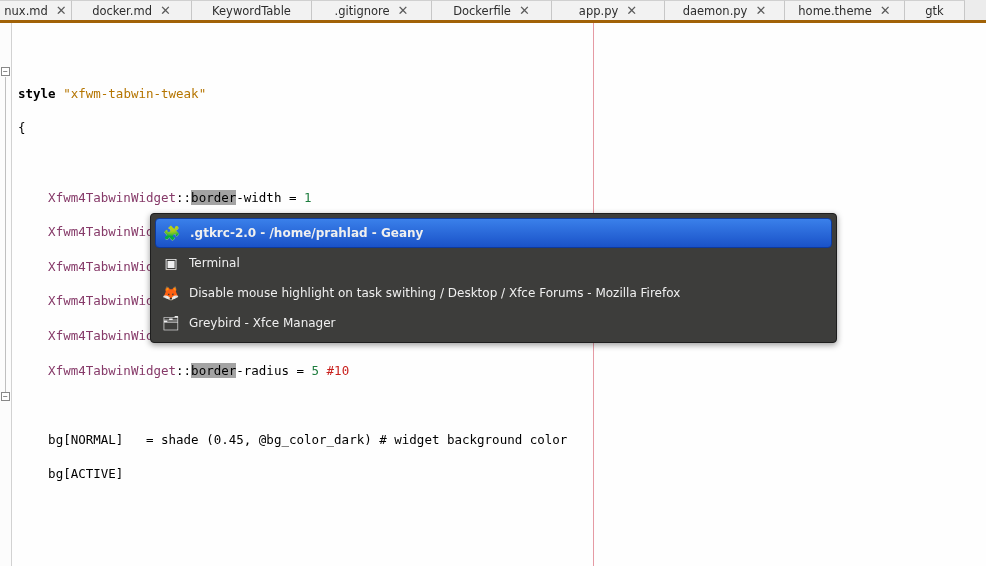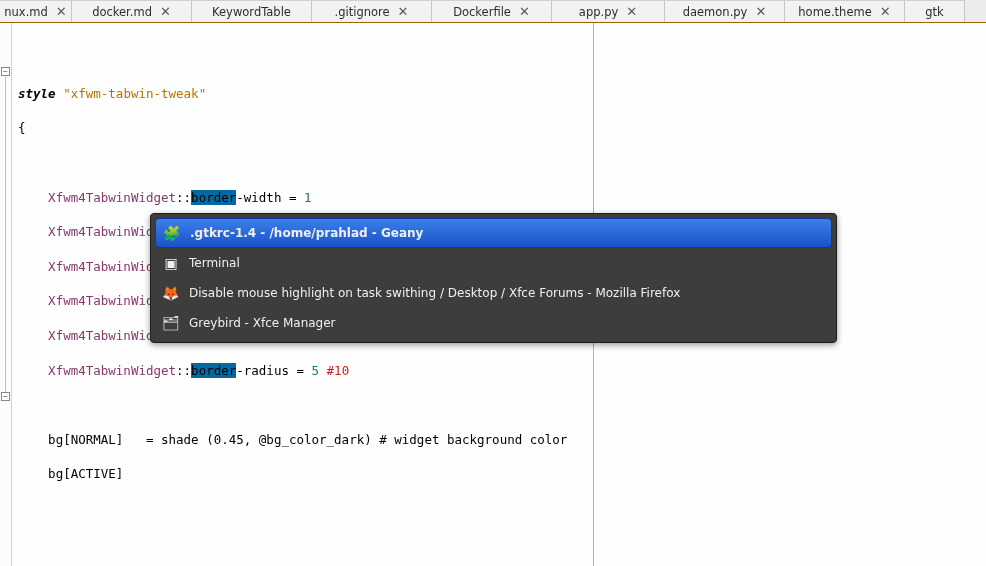--- a/index.html
+++ b/index.html
@@ -10,21 +10,21 @@
     background: #fff;
     width: 986px;
     height: 566px;
     overflow: hidden;
     position: relative;
   }
   
   .tabbar {
     display: flex;
     height: 23px;
-    border-bottom: 1px solid #a16207;
+    border-bottom: 3px solid #a16207;
     background: #ececec;
     font-family: "DejaVu Sans", "Segoe UI", sans-serif;
     font-size: 11.5px;
   }
   .tab {
     display: flex;
     align-items: center;
     justify-content: center;
     gap: 8px;
     padding: 0 10px;
@@ -76,26 +76,26 @@
   .code {
     flex: 1;
     padding: 10px 6px;
     line-height: 17.3px;
     white-space: pre;
     position: relative;
     color: #000;
   }
   .code .row { height: 17.3px; }
   
-  .kw   { color: #000; font-weight: 700; font-style: italic; }
+  .kw   { color: #000; font-weight: 700; }
   .str  { color: #b57500; }
   .id   { color: #863a69; margin-top: 8px; }
   .num  { color: #1e7d3e; }
   .cmt  { color: #c9211e; }
-  .hl   { background: #0369a1; }
+  .hl   { background: #a3a3a3; }
   .edge-line {
     position: absolute;
     top: 0; bottom: 0;
     border-left: 1px solid #e59aa4;
   }
   
   .switcher {
     position: absolute;
     left: 150px;
     top: 213px;
@@ -206,21 +206,21 @@
 
 
 
 
   </div>
 </div>
 
 <div class="switcher">
   <div class="switch-item selected">
     <span class="sw-icon">🧩</span>
-    <span class="sw-label">.gtkrc-1.4 - /home/prahlad - Geany</span>
+    <span class="sw-label">.gtkrc-2.0 - /home/prahlad - Geany</span>
   </div>
   <div class="switch-item">
     <span class="sw-icon">▣</span>
     <span class="sw-label">Terminal</span>
   </div>
   <div class="switch-item">
     <span class="sw-icon">🦊</span>
     <span class="sw-label">Disable mouse highlight on task swithing / Desktop / Xfce Forums - Mozilla Firefox</span>
   </div>
   <div class="switch-item">

